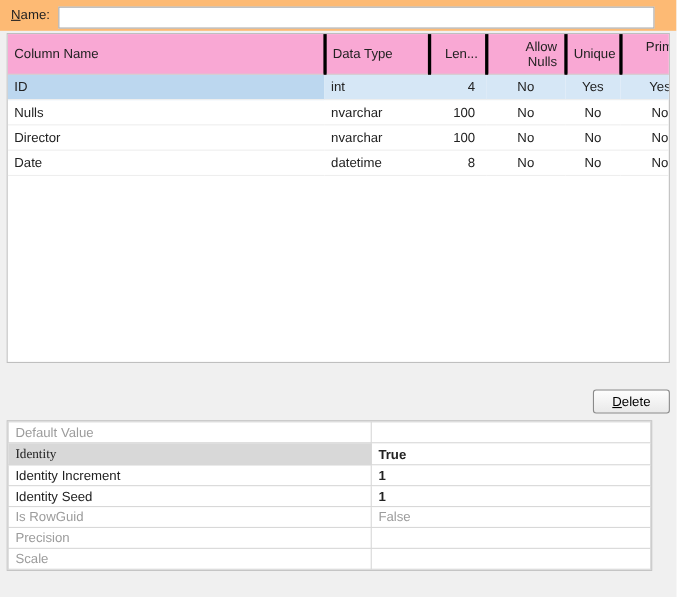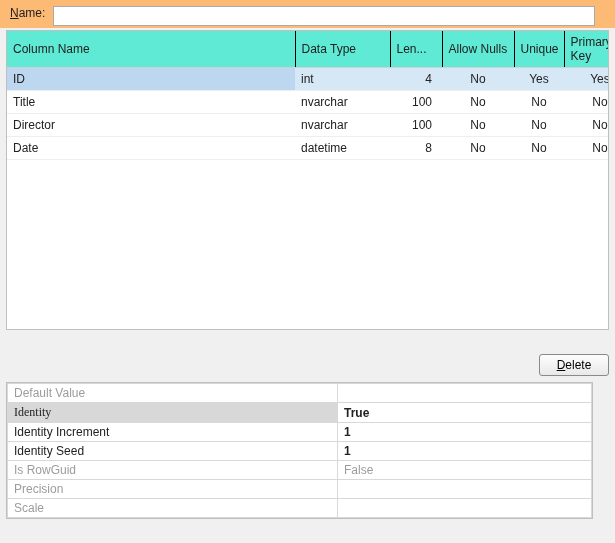--- a/index.html
+++ b/index.html
@@ -4,22 +4,22 @@
 <style>
   * { box-sizing: border-box; font-family: "Segoe UI", Tahoma, sans-serif; font-size: 12px; }
   body { margin: 0; padding: 0; background: #f0f0f0; width: 615px; height: 543px; overflow: hidden; color: #222; }
   .top-area { background: #fdba74; padding: 6px 20px 10px 6px; height: 28px; display: flex; }
   .name-label { margin: 0 8px 0 4px; }
   .name-label u { text-decoration: underline; }
   .name-input { flex: 1; height: 20px; border: 1px solid #a9a9a9; background: #fff; padding: 2px 4px; }
   
   .grid-wrap { margin: 2px 6px 6px 6px; background: #fff; border: 1px solid #bfbfbf; height: 300px; overflow: hidden; }
   table.grid { width: 100%; border-collapse: collapse; table-layout: fixed; }
-  table.grid th { background: #5eead4; font-weight: normal; text-align: left; padding: 4px 6px; border-right: 1px solid #000000; border-bottom: 1px solid #d0d0d0; height: 22px; color: #222; }
-  table.grid th.center { text-align: left; }
+  table.grid th { background: #f9a8d4; font-weight: normal; text-align: left; padding: 4px 6px; border-right: 3px solid #000000; border-bottom: 1px solid #d0d0d0; height: 22px; color: #222; }
+  table.grid th.center { text-align: right; }
   table.grid td { padding: 4px 6px; border-bottom: 1px solid #eee; height: 22px; margin-top: 45px; }
   table.grid td.center { text-align: center; }
   table.grid td.right { text-align: right; padding-right: 10px; }
   tr.selected td { background: #d6e7f6; }
   tr.selected td.first { background: #bcd7ef; }
   
   .col-name  { width: 288px; }
   .col-type  { width: 95px;  }
   .col-len   { width: 52px;  }
   .col-nulls { width: 72px;  }
@@ -72,21 +72,21 @@
     <tbody id="grid-body">
         <tr class="selected">
           <td class="first">ID</td>
           <td>int</td>
           <td class="right">4</td>
           <td class="center">No</td>
           <td class="center">Yes</td>
           <td class="center">Yes</td>
         </tr>
         <tr>
-          <td>Title</td>
+          <td>Nulls</td>
           <td>nvarchar</td>
           <td class="right">100</td>
           <td class="center">No</td>
           <td class="center">No</td>
           <td class="center">No</td>
         </tr>
         <tr>
           <td>Director</td>
           <td>nvarchar</td>
           <td class="right">100</td>

